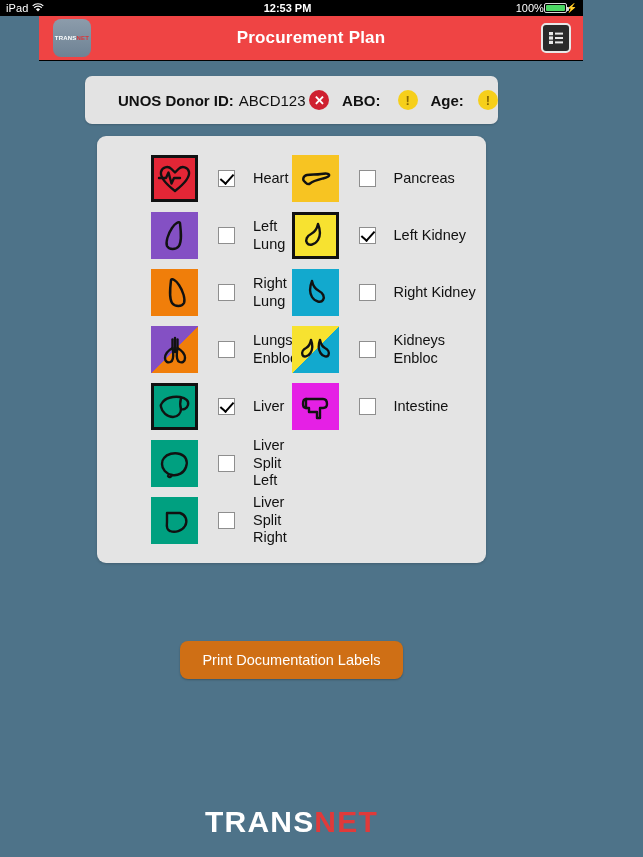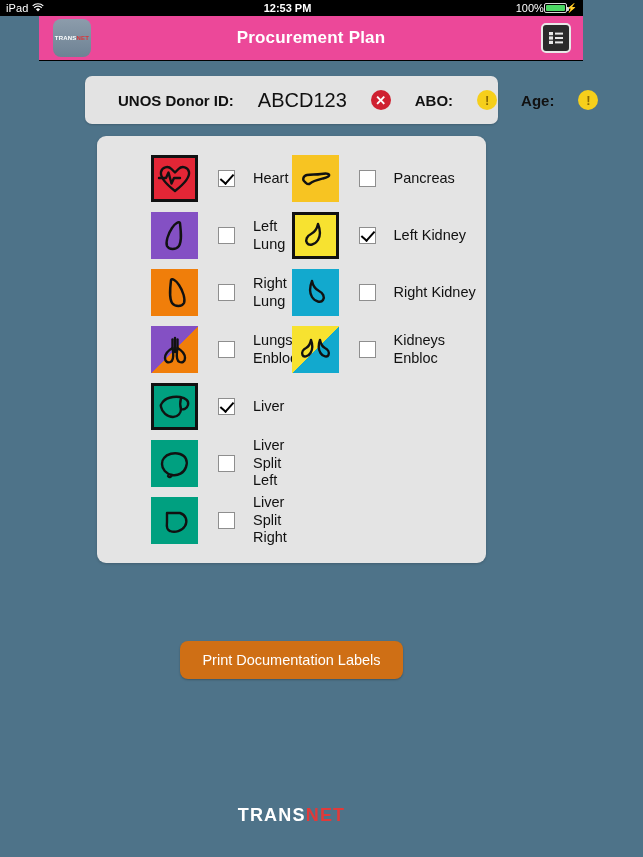--- a/index.html
+++ b/index.html
@@ -28,21 +28,21 @@
     position: absolute; right: 5px; top: 0; height: 16px;
     display: flex; align-items: center; gap: 0; font-size: 11px;
   }
   .batt { position: relative; width: 23px; height: 10px; border: 1px solid #d8d8d8; border-radius: 2px; }
   .batt::after { content:""; position:absolute; right:-3px; top:3px; width:2px; height:4px; background:#d8d8d8; border-radius:0 1px 1px 0; }
   .batt-fill { position:absolute; left:1px; top:1px; bottom:1px; width:19px; background:#4cd764; border-radius:1px; }
   .bolt { font-size: 9px; line-height: 1; color:#fff; }
 
   
   .navbar {
-    height: 45px; background: #ec4899; position: relative;
+    height: 45px; background: #ef4444; position: relative;
     display: flex; align-items: center; border-bottom: 1px solid #000; margin-left: 39px;
   }
   .nav-title {
     position: absolute; left: 0; right: 0; text-align: center;
     color: #fff; font-size: 17px; font-weight: bold; letter-spacing: .2px;
   }
   .nav-logo {
     margin-left: 14px; width: 38px; height: 38px; border-radius: 8px;
     background: linear-gradient(#8c9cab, #6e8294);
     display: flex; align-items: center; justify-content: center;
@@ -56,25 +56,25 @@
     border: 2px solid #e8e8e8; border-radius: 5px;
     display: flex; align-items: center; justify-content: center;
     background: #2a2a2a; z-index: 2;
   }
   .grid-icon { width: 16px; height: 16px; display: block; }
 
   
   .infobar {
     margin: 15px 85px 0 85px; height: 48px;
     background: #e3e3e3; border-radius: 7px;
-    display: flex; align-items: center; padding-left: 33px; gap: 12px;
+    display: flex; align-items: center; padding-left: 33px; gap: 0;
     box-shadow: 0 1px 2px rgba(0,0,0,.18);
   }
   .info-label { font-size: 15px; font-weight: bold; color: #111; white-space: nowrap; }
-  .info-value { font-size: 20px; color: #111; margin-left: 12px; white-space: nowrap; }
+  .info-value { font-size: 15px; color: #111; margin-left: 5px; white-space: nowrap; }
   .status-dot {
     width: 20px; height: 20px; border-radius: 50%;
     display: inline-flex; align-items: center; justify-content: center;
     font-size: 13px; font-weight: bold; color: #fff; flex: none;
   }
   .dot-err { background: #cf2030; }
   .dot-warn { background: #f6cf1b; color: #8a6a00; }
   .sp-a { width: 10px; } .sp-b { width: 33px; } .sp-c { width: 45px; } .sp-d { width: 37px; }
 
   
@@ -111,21 +111,21 @@
   .btn-wrap { position: absolute; left: 0; right: 0; top: 641px; display: flex; justify-content: center; }
   .print-btn {
     background: #cf6f15; color: #fff; border: none; cursor: pointer;
     font-size: 14.5px; font-family: "Liberation Sans", sans-serif;
     padding: 11px 22px; border-radius: 8px;
     box-shadow: 0 1px 2px rgba(0,0,0,.25);
   }
 
   
   .footer { position: absolute; left: 0; right: 0; top: 805px; text-align: center; }
-  .footer-logo { font-size: 18px; font-weight: bold; letter-spacing: 1.2px; }
+  .footer-logo { font-size: 30px; font-weight: bold; letter-spacing: 1.2px; }
   .f-a { color: #fff; } .f-b { color: #e03a3a; }
 </style>
 </head>
 <body>
 
 <div id="app">
 
   <div class="statusbar">
     <div class="sb-left">
       <span class="sb-device">iPad</span>
@@ -283,20 +283,30 @@
         <div class="row">
           <div class="tile" style="background: linear-gradient(135deg, rgb(247, 226, 48) 0px, rgb(247, 226, 48) 50%, rgb(18, 169, 206) 50%, rgb(18, 169, 206) 100%);">
             <svg viewBox="0 0 38 38">
               <path d="M15 9 C16.5 13 17 18 14.5 22 C12 26 7.5 26.5 6.5 24 C5.5 21.5 7 18.5 10 17 C13 15.4 14.3 12.8 15 9 Z" stroke="#111" stroke-width="2.4" fill="none" stroke-linecap="round" stroke-linejoin="round"></path>
               <path d="M24 9 C22.5 13 22 18 24.5 22 C27 26 31.5 26.5 32.5 24 C33.5 21.5 32 18.5 29 17 C26 15.4 24.7 12.8 24 9 Z" stroke="#111" stroke-width="2.4" fill="none" stroke-linecap="round" stroke-linejoin="round"></path>
             </svg>
           </div>
           <div class="cb"></div>
           <div class="olabel">Kidneys<br>Enbloc</div>
         </div>
+        <div class="row">
+          <div class="tile" style="background: rgb(229, 32, 229);">
+            <svg viewBox="0 0 38 38">
+              <path d="M10 11 L27 11 C30 11 31 13 31 16 C31 19 29 20 27 20 L24 20 L24 30 L21 30 L21 24 L13 24 L13 20 L10 20 Z" stroke="#111" stroke-width="2.4" fill="none" stroke-linecap="round" stroke-linejoin="round"></path>
+              <path d="M10 11 C7.5 11 7 14 7 16 C7 18 7.5 20 10 20" stroke="#111" stroke-width="2.4" fill="none" stroke-linecap="round" stroke-linejoin="round"></path>
+            </svg>
+          </div>
+          <div class="cb"></div>
+          <div class="olabel">Intestine</div>
+        </div>
       </div>
   </div>
 
   <div class="btn-wrap">
     <button class="print-btn">Print Documentation Labels</button>
   </div>
 
   <div class="footer">
     <span class="footer-logo"><span class="f-a">TRANS</span><span class="f-b">NET</span></span>
   </div>

